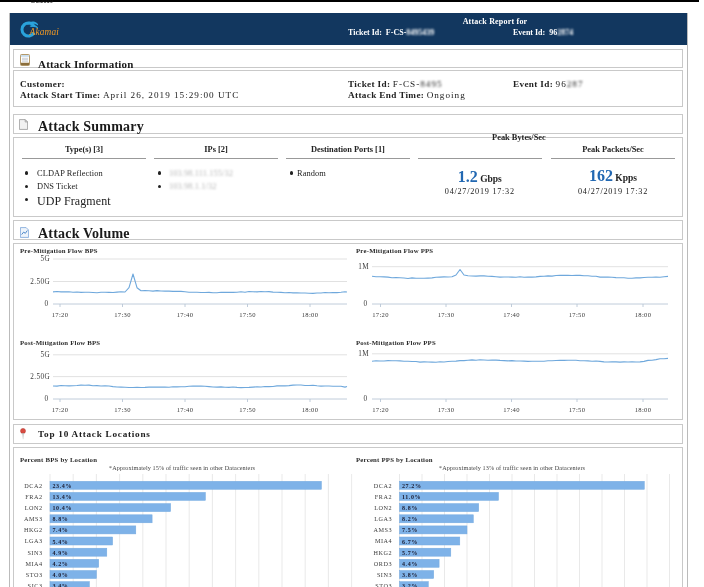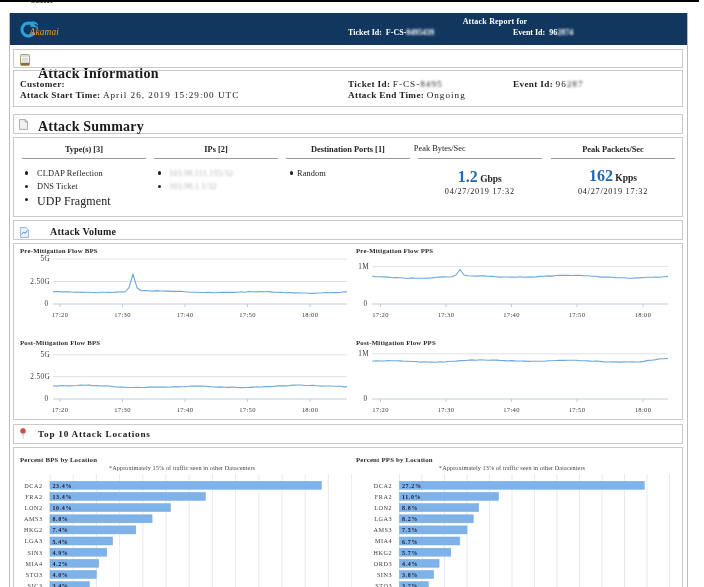--- a/index.html
+++ b/index.html
@@ -28,42 +28,42 @@
 
 <div class="abs" style="left:13px;top:49px;width:670px;height:19px;border:1px solid #c9c9c9"></div>
 <svg width="10" height="12" viewBox="0 0 11 13" style="position:absolute;left:19.5px;top:53.5px">
 <rect x="0.5" y="0.5" width="10" height="12" rx="1" fill="#fff" stroke="#a98a54" stroke-width="1"></rect>
 <rect x="1" y="1" width="9" height="2" fill="#c9ddec"></rect>
 <rect x="1" y="9.5" width="9" height="2.6" fill="#8a6d3b"></rect>
 <line x1="2.2" y1="4.6" x2="8.8" y2="4.6" stroke="#b9bdc2" stroke-width="0.8"></line>
 <line x1="2.2" y1="6.2" x2="8.8" y2="6.2" stroke="#b9bdc2" stroke-width="0.8"></line>
 <line x1="2.2" y1="7.8" x2="8.8" y2="7.8" stroke="#b9bdc2" stroke-width="0.8"></line>
 </svg>
-<div class="abs b" style="left:38px;top:66px;font-size:14px;letter-spacing:0.2px;color:#1a1a1a">Attack Information</div>
+<div class="abs b" style="left:38px;top:58px;font-size:11px;letter-spacing:0.2px;color:#1a1a1a">Attack Information</div>
 <div class="abs" style="left:13px;top:70px;width:670px;height:37px;border:1px solid #c9c9c9"></div>
 <div class="abs lbl" style="left:20px;top:78.6px"><span class="b">Customer:</span></div>
 <div class="abs lbl" style="left:20px;top:90.4px"><span class="b">Attack Start Time:</span>&nbsp;<span class="v">April 26, 2019 15:29:00 UTC</span></div>
 <div class="abs lbl" style="left:348px;top:78.6px"><span class="b">Ticket Id:</span>&nbsp;<span class="v">F-CS-<span style="filter:blur(1px)">8495</span></span></div>
 <div class="abs lbl" style="left:348px;top:90.4px"><span class="b">Attack End Time:</span>&nbsp;<span class="v">Ongoing</span></div>
 <div class="abs lbl" style="left:513px;top:78.6px"><span class="b">Event Id:</span>&nbsp;<span class="v">96<span style="filter:blur(1px)">287</span></span></div>
 
 <div class="abs" style="left:13px;top:114px;width:670px;height:20px;border:1px solid #c9c9c9"></div>
 <svg width="9" height="11" viewBox="0 0 11 13" style="position:absolute;left:19px;top:118.5px">
 <path d="M0.5 0.5 h7 l3 3 v9 h-10 z" fill="#f2f2f2" stroke="#9a9a9a" stroke-width="1"></path>
 <path d="M7.5 0.5 v3 h3 z" fill="#d8d8d8" stroke="#9a9a9a" stroke-width="0.8"></path>
 </svg>
 <div class="abs b" style="left:38px;top:119px;font-size:14px;letter-spacing:0.2px;color:#1a1a1a">Attack Summary</div>
 <div class="abs" style="left:13px;top:137px;width:670px;height:80px;border:1px solid #c9c9c9"></div>
 <div class="abs" style="left:18px;top:144.7px;width:132px;text-align:center;font-weight:bold;font-size:8.4px;color:#222">Type(s) [3]</div>
 <div class="abs" style="left:21.7px;top:158.4px;width:124.6px;border-top:1px solid #999"></div>
 <div class="abs" style="left:150px;top:144.7px;width:132px;text-align:center;font-weight:bold;font-size:8.4px;color:#222">IPs [2]</div>
 <div class="abs" style="left:153.7px;top:158.4px;width:124.6px;border-top:1px solid #999"></div>
 <div class="abs" style="left:281.9px;top:144.7px;width:132px;text-align:center;font-weight:bold;font-size:8.4px;color:#222">Destination Ports [1]</div>
 <div class="abs" style="left:285.6px;top:158.4px;width:124.6px;border-top:1px solid #999"></div>
-<div class="abs" style="left:413.8px;top:144px;width:132px;text-align:left;font-weight:normal;font-size:8.4px;color:#222">Peak Bytes/Sec</div>
+<div class="abs" style="left:413.8px;top:133px;width:132px;text-align:right;font-weight:bold;font-size:8.4px;color:#222">Peak Bytes/Sec</div>
 <div class="abs" style="left:417.5px;top:158.4px;width:124.6px;border-top:1px solid #999"></div>
 <div class="abs" style="left:547px;top:144.7px;width:132px;text-align:center;font-weight:bold;font-size:8.4px;color:#222">Peak Packets/Sec</div>
 <div class="abs" style="left:550.7px;top:158.4px;width:124.6px;border-top:1px solid #999"></div>
 <div class="abs" style="left:24.900000000000002px;top:171.3px;width:3.4px;height:3.4px;border-radius:50%;background:#222"></div>
 <div class="abs" style="left:37px;top:168.6px;font-size:8.4px;letter-spacing:0.1px;color:#222;white-space:nowrap">CLDAP Reflection</div>
 <div class="abs" style="left:24.900000000000002px;top:184.60000000000002px;width:3.4px;height:3.4px;border-radius:50%;background:#222"></div>
 <div class="abs" style="left:37px;top:181.9px;font-size:8.4px;letter-spacing:0.1px;color:#222;white-space:nowrap">DNS Ticket</div>
 <div class="abs" style="left:24.900000000000002px;top:197.90000000000003px;width:3.4px;height:3.4px;border-radius:50%;background:#222"></div>
 <div class="abs" style="left:37px;top:194px;font-size:12px;letter-spacing:0.1px;color:#222;white-space:nowrap">UDP Fragment</div>
 <div class="abs" style="left:157.60000000000002px;top:171.3px;width:3.4px;height:3.4px;border-radius:50%;background:#222"></div>
@@ -75,21 +75,21 @@
 <div class="abs" style="left:413.8px;top:169.6px;width:132px;text-align:center;line-height:14px;white-space:nowrap"><span class="b" style="color:#2268b2;font-size:16px">1.2</span><span class="b" style="font-size:9.5px;color:#222">&nbsp;Gbps</span></div>
 <div class="abs" style="left:413.8px;top:187.3px;width:132px;text-align:center;font-size:8.2px;letter-spacing:0.75px;color:#222">04/27/2019 17:32</div>
 <div class="abs" style="left:547px;top:169px;width:132px;text-align:center;line-height:14px;white-space:nowrap"><span class="b" style="color:#2268b2;font-size:16px">162</span><span class="b" style="font-size:9.5px;color:#222">&nbsp;Kpps</span></div>
 <div class="abs" style="left:547px;top:187.3px;width:132px;text-align:center;font-size:8.2px;letter-spacing:0.75px;color:#222">04/27/2019 17:32</div>
 
 <div class="abs" style="left:13px;top:220px;width:670px;height:20px;border:1px solid #c9c9c9"></div>
 <svg width="9" height="11" viewBox="0 0 11 13" style="position:absolute;left:19.5px;top:226.5px">
 <path d="M0.5 0.5 h7 l3 3 v9 h-10 z" fill="#eef4fb" stroke="#7da7d9" stroke-width="1"></path>
 <path d="M2 9 l2.5-3 l2 1.5 l2.5-3.5" fill="none" stroke="#4a86c8" stroke-width="1.2"></path>
 </svg>
-<div class="abs b" style="left:50px;top:226.3px;font-size:10px;letter-spacing:0.2px;color:#1a1a1a">Attack Volume</div>
+<div class="abs b" style="left:38px;top:226.3px;font-size:14px;letter-spacing:0.2px;color:#1a1a1a">Attack Volume</div>
 <div class="abs" style="left:13px;top:243px;width:670px;height:177px;border:1px solid #c9c9c9"></div>
 <svg class="abs" style="left:0;top:0" width="704" height="587" viewBox="0 0 704 587" font-family="Liberation Serif, serif">
 <text x="20" y="252.6" font-size="6.8" font-weight="bold" letter-spacing="0.2" fill="#2b2b2b">Pre-Mitigation Flow BPS</text>
     <line x1="53" y1="259" x2="347" y2="259" stroke="#d9d9d9" stroke-width="0.8"></line>
 <text x="50" y="261.4" text-anchor="end" font-size="7.2" letter-spacing="0.4" fill="#3b3b3b">5G</text>
 <line x1="53" y1="281.5" x2="347" y2="281.5" stroke="#d9d9d9" stroke-width="0.8"></line>
 <text x="50" y="283.9" text-anchor="end" font-size="7.2" letter-spacing="0.4" fill="#3b3b3b">2.50G</text>
 <line x1="53" y1="304" x2="347" y2="304" stroke="#b9c6d6" stroke-width="0.9"></line>
 <text x="48" y="306.2" text-anchor="end" font-size="7.2" fill="#3b3b3b">0</text>
 <line x1="60" y1="304" x2="60" y2="307" stroke="#b9c6d6" stroke-width="0.9"></line>

